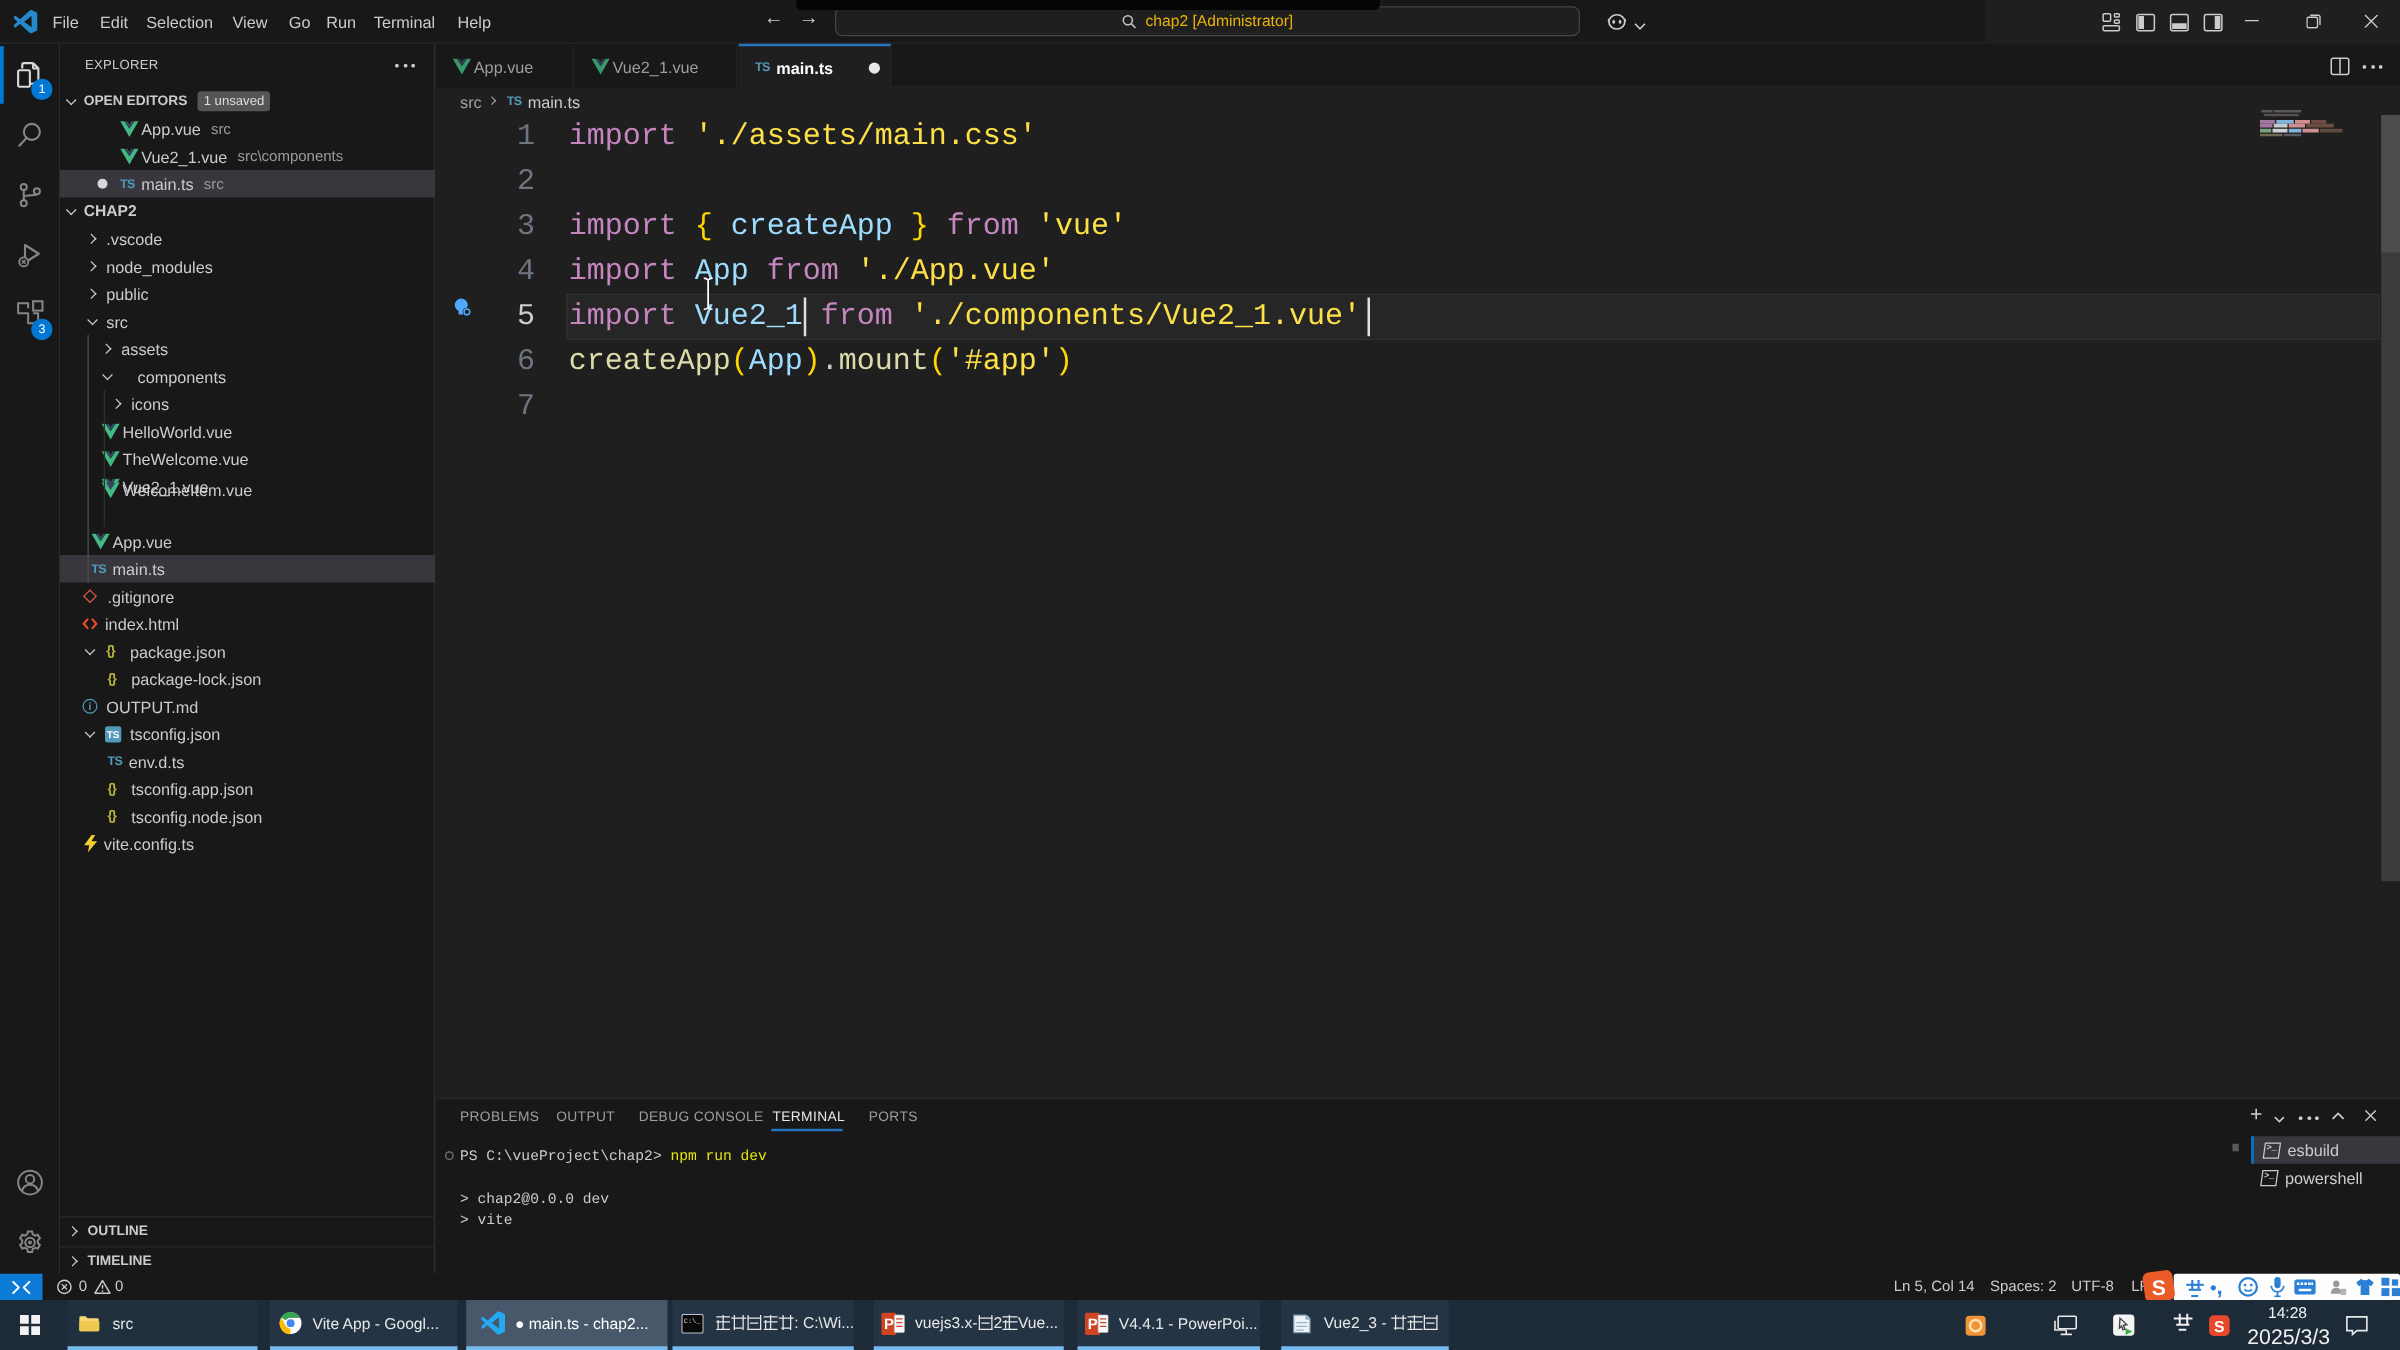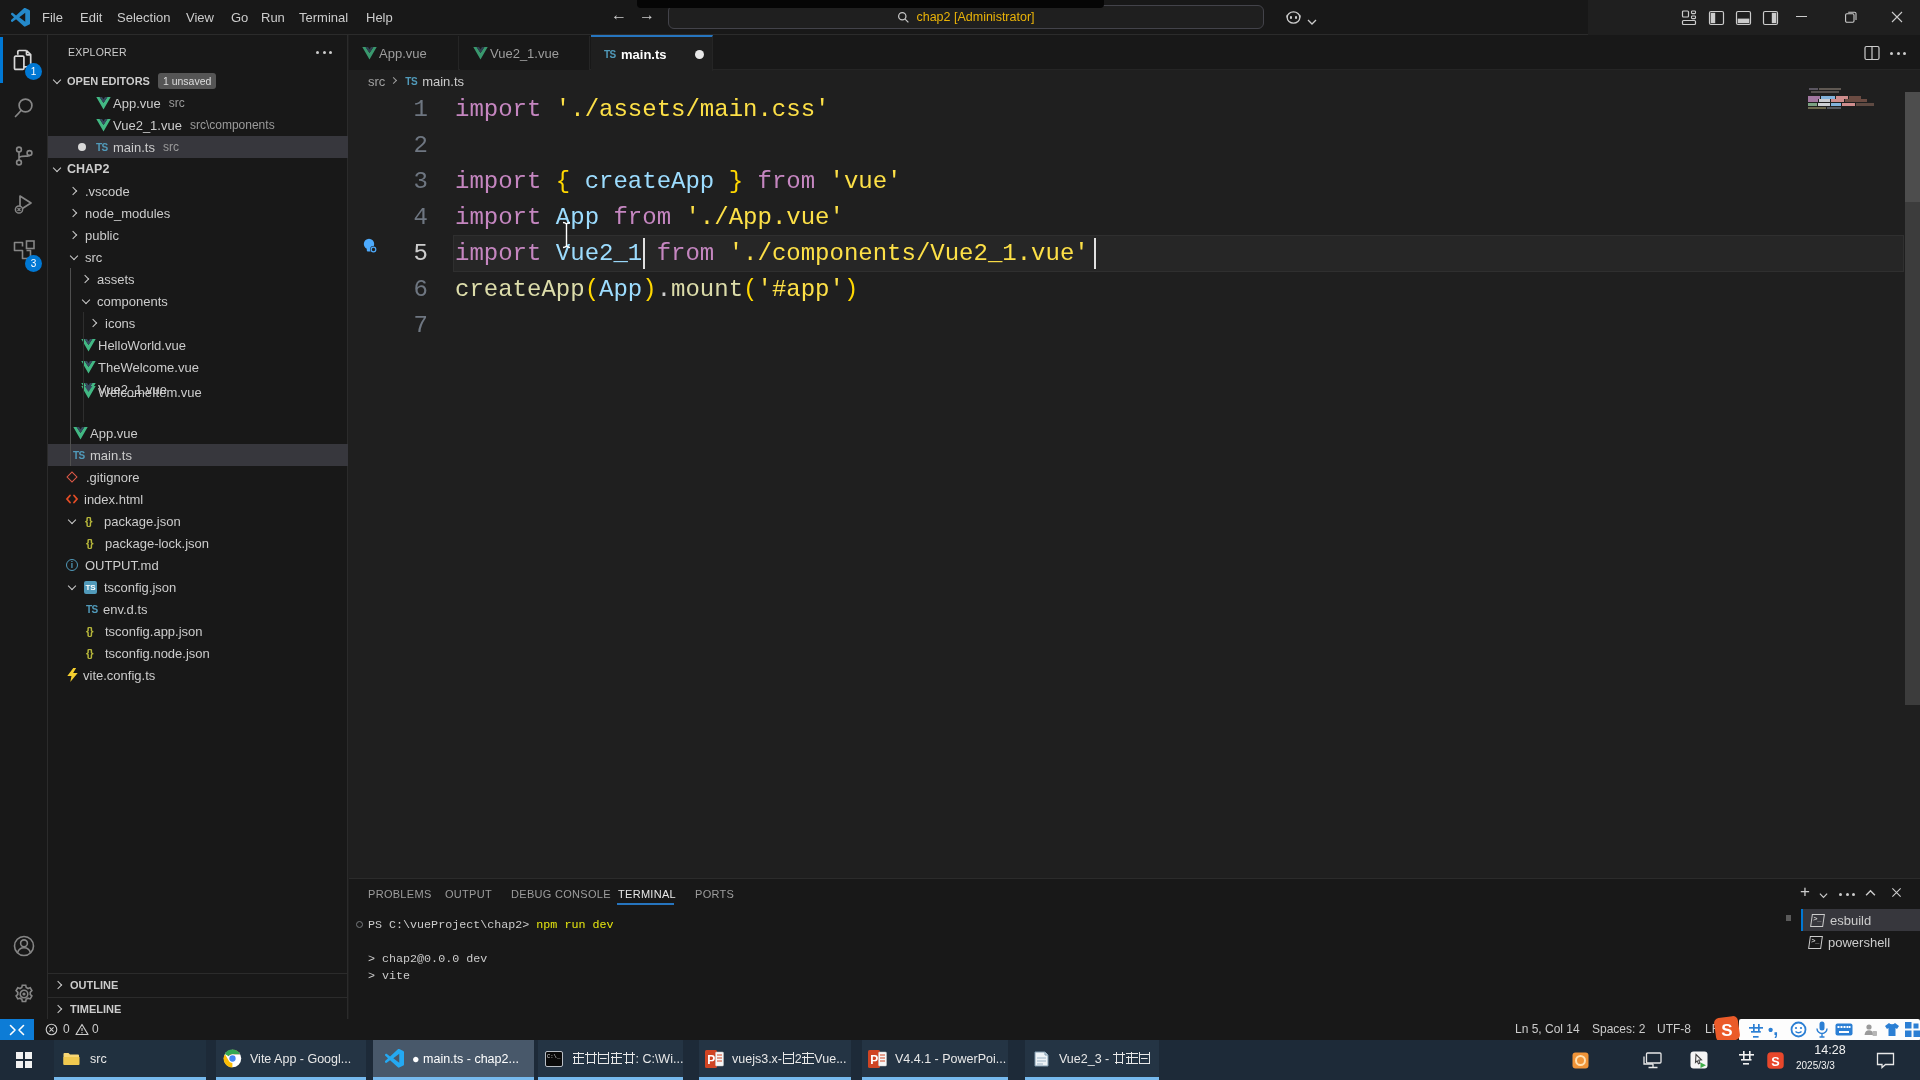--- a/index.html
+++ b/index.html
@@ -214,21 +214,21 @@
     <div class="row" style="top:211px;padding-left:17px;">
         <span class="cvd"></span>
         <span class="lbl" style="margin-left:4px;">src</span>
       </div>
     <div class="row" style="top:233px;padding-left:29px;">
         <span class="cvr"></span>
         <span class="lbl" style="margin-left:4px;">assets</span>
       </div>
     <div class="row" style="top:255px;padding-left:29px;">
         <span class="cvd"></span>
-        <span class="lbl" style="margin-left:4px;">components</span>
+        <span class="lbl" style="margin-left:17px;">components</span>
       </div>
     <div class="row" style="top:277px;padding-left:37px;">
         <span class="cvr"></span>
         <span class="lbl" style="margin-left:4px;">icons</span>
       </div>
     <div class="row" style="top:299px;padding-left:33px;">
         <span class="icv"></span>
         <span class="lbl">HelloWorld.vue</span>
       </div>
     <div class="row" style="top:321px;padding-left:33px;">
@@ -591,19 +591,19 @@
         <rect x="0.5" y="0.5" width="17" height="17" rx="3" fill="#f5f5f5"></rect>
         <path d="M6 3.5 L11.5 8.8 L8.7 9.2 L10 12.3 L8.4 12.9 L7.2 9.9 L5.5 11.5 Z" fill="none" stroke="#444444" stroke-width="1.1"></path>
         <path d="M10.5 11.5 l5.5 2.7 -5.5 2.7 z" fill="#3fae49"></path>
       </svg>
     <div class="abs" style="left:1739px;top:11px;width:15px;height:15px;background-repeat:no-repeat;background-image:linear-gradient(#f2f2f2,#f2f2f2),linear-gradient(#f2f2f2,#f2f2f2),linear-gradient(#f2f2f2,#f2f2f2),linear-gradient(#f2f2f2,#f2f2f2),linear-gradient(#f2f2f2,#f2f2f2);background-size:100% 1.6px,70% 1.6px,1.6px 60%,1.6px 60%,40% 1.6px;background-position:0 3px,2.2px 7.5px,4.2px 0,10px 0,4.4px 12px;"></div>
     <svg class="abs" style="left:1766px;top:11px;" width="19" height="19" viewBox="0 0 30 30">
         <rect x="2" y="2" width="26" height="26" rx="6" fill="#e8472b"></rect>
         <text x="15" y="23" text-anchor="middle" font-size="20" font-weight="bold" fill="#ffffff" font-family="Liberation Sans">S</text>
       </svg>
     <div class="abs" style="left:1804px;top:3px;width:52px;text-align:center;font-size:12.5px;color:#f2f2f2;">14:28</div>
-    <div class="abs" style="left:1796px;top:20px;width:68px;text-align:left;font-size:10px;color:#f2f2f2;">2025/3/3</div>
+    <div class="abs" style="left:1796px;top:20px;width:68px;text-align:right;font-size:17px;color:#f2f2f2;">2025/3/3</div>
     <svg class="abs" style="left:1876px;top:12px;" width="19" height="17" viewBox="0 0 19 17">
         <path d="M1.5 1.5 h16 v11 h-8 l-3.5 3 v-3 h-4.5 z" fill="none" stroke="#e8e8e8" stroke-width="1.3"></path>
       </svg>
   </div>
 
 </div>
 
 </body></html>

